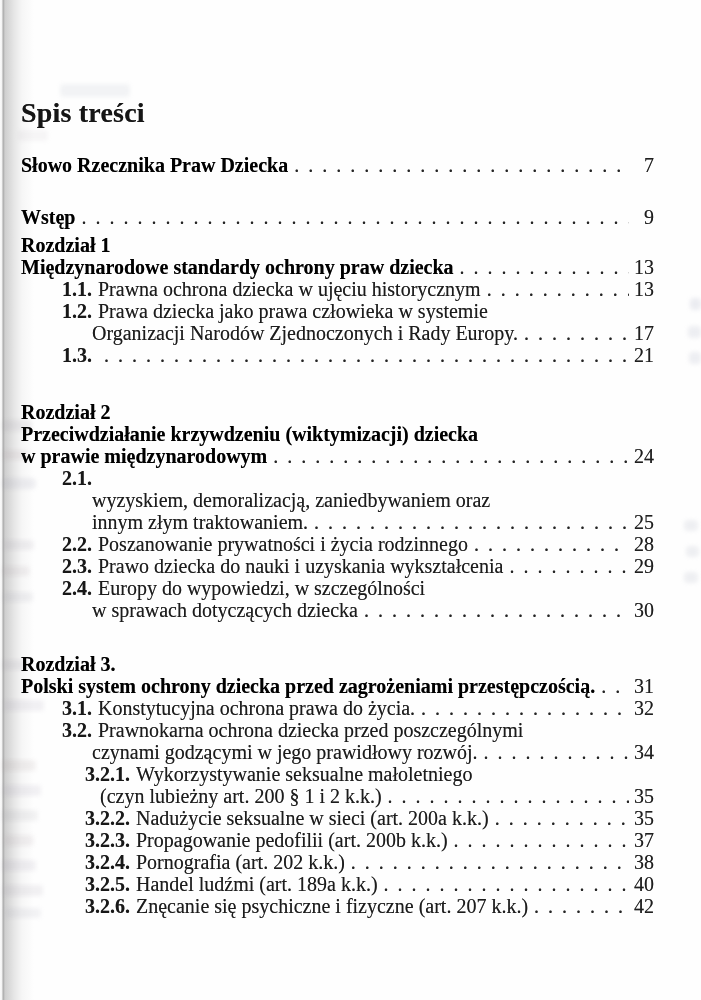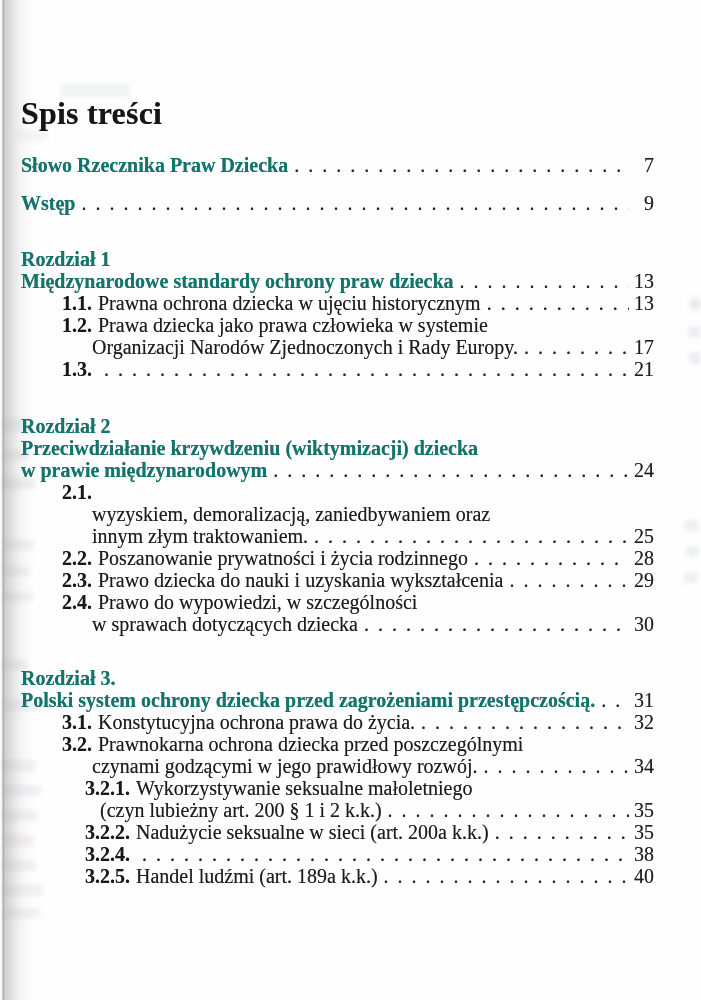--- a/index.html
+++ b/index.html
@@ -20,28 +20,28 @@
       #d9d9d9 9px,#e6e6e6 14px,#f6f6f6 22px,#fefefe 34px);
     pointer-events:none;
   }
   .content{
     position:relative;
     padding:96px 47px 0 21px;
     color:#1c1c1c;
     text-shadow:0 0 .6px rgba(30,30,30,.55);
   }
   h1.title{
-    font-size:32px;line-height:34px;margin:0 0 24px 0;
+    font-size:28px;line-height:34px;margin:0 0 24px 0;
     font-weight:bold;color:#161616;letter-spacing:.2px;
   }
   .rows{font-size:20px;line-height:22px;}
   .row{display:flex;align-items:baseline;white-space:nowrap;}
   .row .num{font-weight:bold;margin-right:.30em;flex:0 0 auto;color:#181818;}
   .row .txt{flex:0 0 auto;min-width:0;}
-  .row .txt.b{font-weight:bold;color:#0f766e;}
+  .row .txt.b{font-weight:bold;color:#000000;}
   .leader{
     flex:1 1 auto;overflow:hidden;min-width:0;
     margin-left:6px;margin-right:3px;
     color:#242424;letter-spacing:1px;word-spacing:2px;
   }
   .leader::after{
     content:". . . . . . . . . . . . . . . . . . . . . . . . . . . . . . . . . . . . . . . . . . . . . . . . . . . . . . . . . . . . . . . .";
   }
   .pg{flex:0 0 auto;min-width:22px;text-align:right;color:#1f1f1f;}
   
@@ -87,26 +87,26 @@
       <div class="ghost" style="left: 5px; top: 908px; width: 36px; height: 10px; background: rgba(135, 135, 155, 0.1);"></div>
     </div>
   <main class="content">
     <h1 class="title">Spis treści</h1>
     <div class="rows" id="rows">
         <div class="row ind0">
           <span class="txt b">Słowo Rzecznika Praw Dziecka</span>
           <span class="leader"></span>
           <span class="pg">7</span>
         </div>
-        <div class="row ind0" style="margin-top: 16px; justify-content: space-between;">
+        <div class="row ind0" style="margin-top: 30px; justify-content: space-between;">
           <span class="txt b">Wstęp</span>
           <span class="leader"></span>
           <span class="pg">9</span>
         </div>
-        <div class="row ind0" style="margin-top: 34px;">
+        <div class="row ind0" style="margin-top: 6px;">
           <span class="txt b">Rozdział 1</span>
         </div>
         <div class="row ind0">
           <span class="txt b">Międzynarodowe standardy ochrony praw dziecka</span>
           <span class="leader"></span>
           <span class="pg">13</span>
         </div>
         <div class="row ind1">
           <span class="num">1.1.</span>
           <span class="txt">Prawna ochrona dziecka w ujęciu historycznym</span>
@@ -156,21 +156,21 @@
           <span class="pg">28</span>
         </div>
         <div class="row ind1">
           <span class="num">2.3.</span>
           <span class="txt">Prawo dziecka do nauki i uzyskania wykształcenia</span>
           <span class="leader"></span>
           <span class="pg">29</span>
         </div>
         <div class="row ind1">
           <span class="num">2.4.</span>
-          <span class="txt">Prawo do wypowiedzi, w szczególności</span>
+          <span class="txt">Europy do wypowiedzi, w szczególności</span>
         </div>
         <div class="row ind2">
           <span class="txt">w sprawach dotyczących dziecka</span>
           <span class="leader"></span>
           <span class="pg">30</span>
         </div>
         <div class="row ind0" style="margin-top: 32px;">
           <span class="txt b">Rozdział 3.</span>
         </div>
         <div class="row ind0">
@@ -202,25 +202,38 @@
           <span class="leader"></span>
           <span class="pg">35</span>
         </div>
         <div class="row ind3">
           <span class="num">3.2.2.</span>
           <span class="txt">Nadużycie seksualne w sieci (art. 200a k.k.)</span>
           <span class="leader"></span>
           <span class="pg">35</span>
         </div>
         <div class="row ind3">
+          <span class="num">3.2.3.</span>
+          <span class="txt">Propagowanie pedofilii (art. 200b k.k.)</span>
+          <span class="leader"></span>
+          <span class="pg">37</span>
+        </div>
+        <div class="row ind3">
           <span class="num">3.2.4.</span>
+          <span class="txt">Pornografia (art. 202 k.k.)</span>
           <span class="leader"></span>
           <span class="pg">38</span>
         </div>
         <div class="row ind3">
           <span class="num">3.2.5.</span>
           <span class="txt">Handel ludźmi (art. 189a k.k.)</span>
           <span class="leader"></span>
           <span class="pg">40</span>
+        </div>
+        <div class="row ind3">
+          <span class="num">3.2.6.</span>
+          <span class="txt">Znęcanie się psychiczne i fizyczne (art. 207 k.k.)</span>
+          <span class="leader"></span>
+          <span class="pg">42</span>
         </div>
       </div>
   </main>
 </div>
 
 </body></html>

